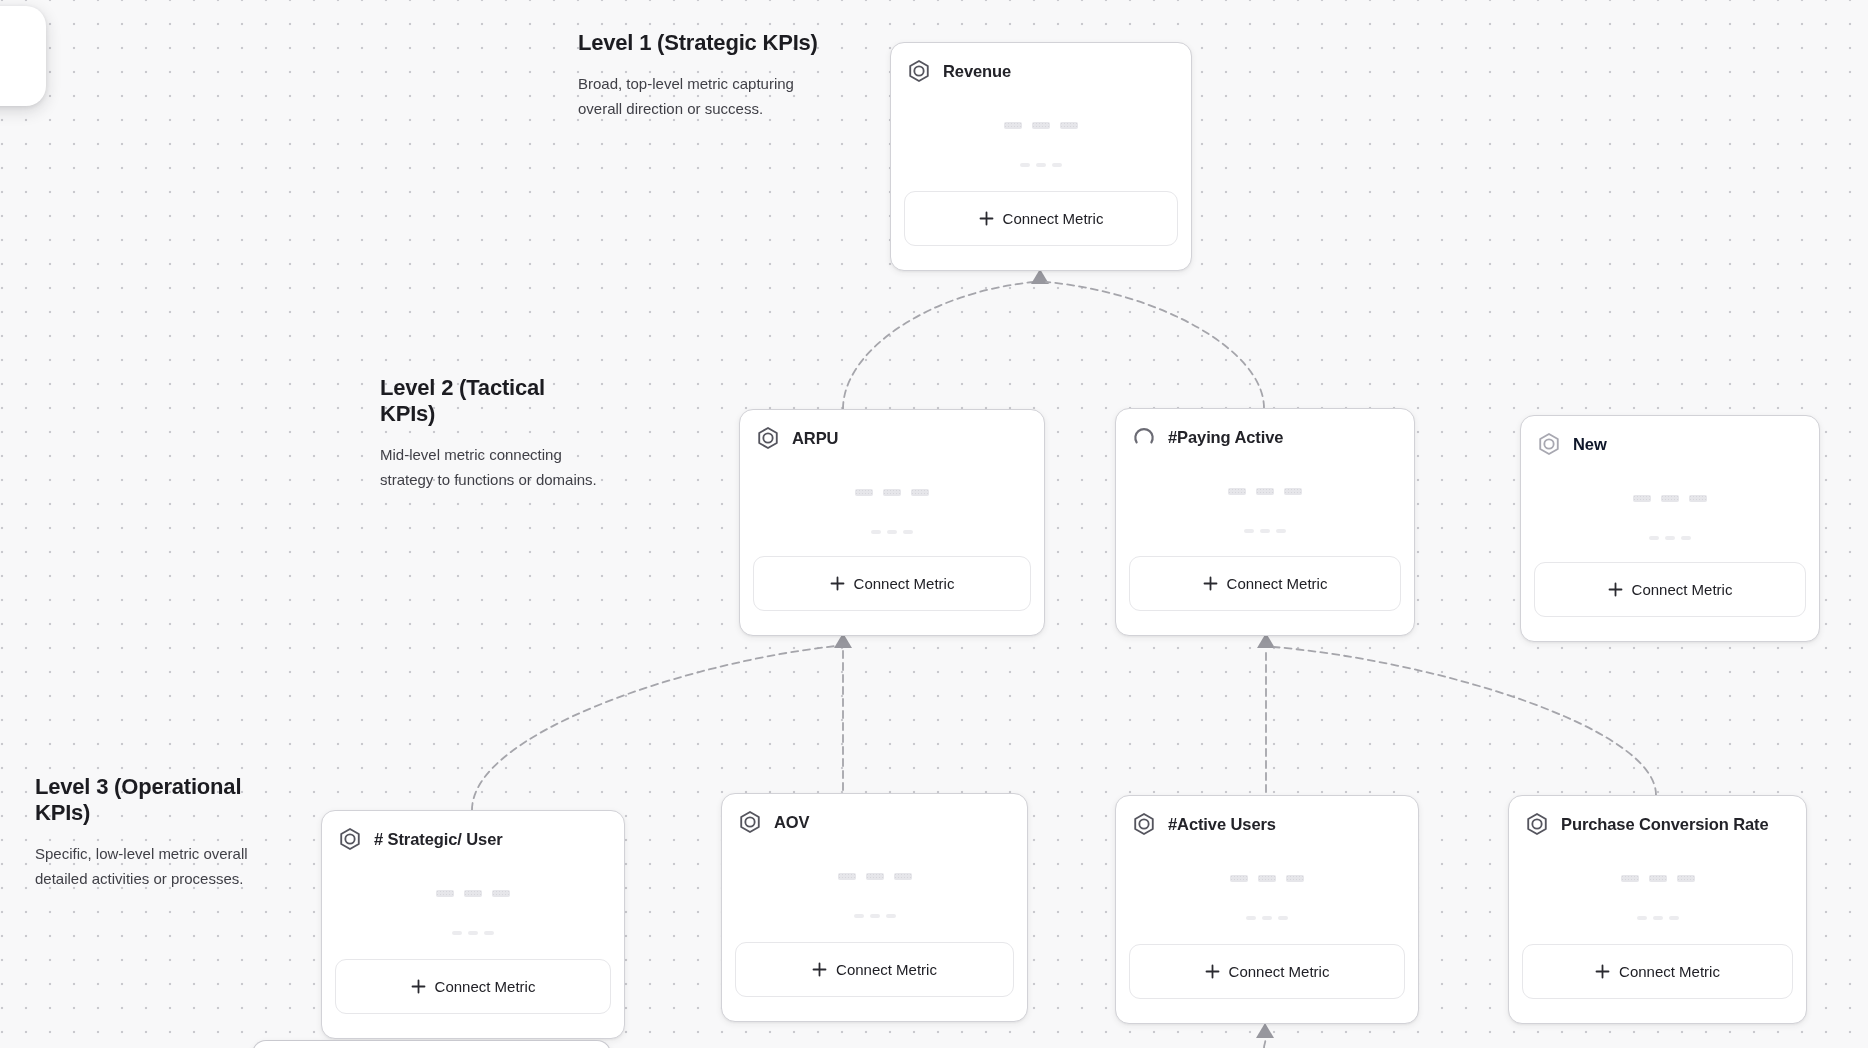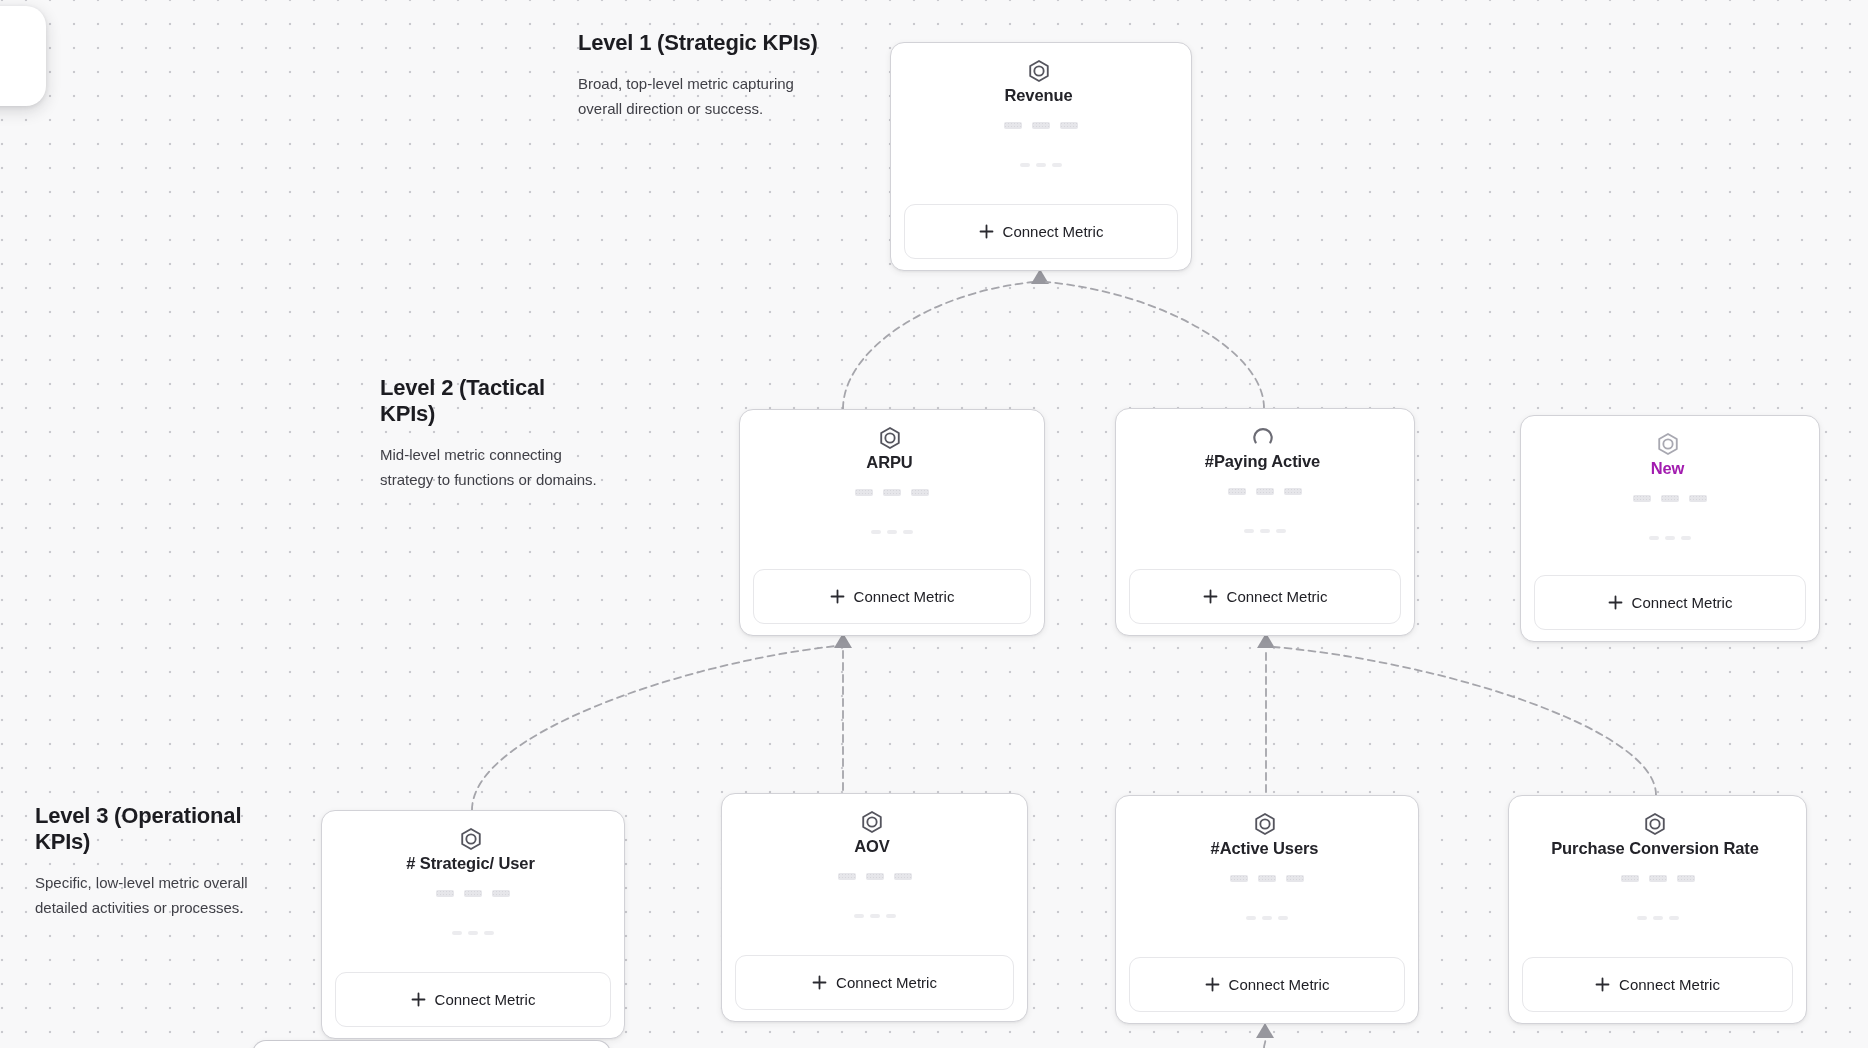--- a/index.html
+++ b/index.html
@@ -15,34 +15,34 @@
   svg.edges{position:absolute;left:0;top:0;z-index:1;}
   .edge-line{fill:none;stroke:#a5a5ab;stroke-width:1.8;stroke-dasharray:7 5;stroke-linecap:round;}
   .edge-arrow{fill:#97979e;stroke:none;}
   
   .level-label{position:absolute;z-index:2;}
   .level-label h2{margin:0 0 15px 0;font-size:22px;font-weight:700;color:#1c1c21;letter-spacing:-0.2px;}
   .level-label p{margin:0;font-size:15px;line-height:25px;color:#3f3f46;}
   
   .card{position:absolute;z-index:3;background:#ffffff;border:1.5px solid #d2d2d7;border-radius:14px;
         box-shadow:0 2px 6px rgba(40,40,45,0.07),0 1px 2px rgba(40,40,45,0.05);}
-  .card-header{position:absolute;top:15px;left:15px;right:20px;display:flex;align-items:center;gap:2px;flex-direction:column;}
+  .card-header{position:absolute;top:15px;left:15px;right:20px;display:flex;align-items:center;gap:11px;}
   .card-icon{width:26px;height:26px;flex:0 0 26px;color:#55555e;display:flex;align-items:center;justify-content:center;}
   .card-icon svg{display:block;}
   .card-title{font-size:16.5px;font-weight:600;color:#232329;letter-spacing:-0.1px;white-space:nowrap;}
   .card.loading .card-icon{color:#6b6b74;}
-  .card.draft .card-title{color:#a21caf;}
+  .card.draft .card-title{color:#0f172a;}
   .card.draft .card-icon{color:#a8a8b1;}
   .skeleton-row{position:absolute;left:0;right:0;display:flex;justify-content:center;}
   .skeleton-row.row1{top:79px;gap:10px;}
   .skeleton-row.row2{top:120px;gap:6px;}
   .skeleton-row.row1 i{display:block;width:18px;height:7px;border-radius:2px;background-color:#e6e6ea;
      background-image:radial-gradient(#d6d6db 30%,rgba(0,0,0,0) 34%);background-size:3px 3px;}
   .skeleton-row.row2 i{display:block;width:10px;height:4px;border-radius:2px;background:#ececef;}
-  .connect-btn{position:absolute;left:13px;right:13px;bottom:11px;height:55px;
+  .connect-btn{position:absolute;left:13px;right:13px;bottom:24px;height:55px;
      background:#fff;border:1.5px solid #e7e7ea;border-radius:11px;
      display:flex;align-items:center;justify-content:center;gap:9px;
      font-family:inherit;font-size:15px;font-weight:500;color:#202026;cursor:pointer;padding:0;}
   .plus-icon{display:flex;color:#2a2a30;}
   
   .partial-card{position:absolute;z-index:3;background:#fff;border:1.5px solid #c9c9cf;
      border-bottom:none;border-radius:14px 14px 0 0;box-shadow:0 2px 6px rgba(40,40,45,0.07);}
   
   .toolbar-frag{position:absolute;left:-34px;top:6px;width:80px;height:100px;z-index:4;background:#fff;
      border-radius:20px;box-shadow:0 5px 16px rgba(30,30,35,0.16),0 1px 4px rgba(30,30,35,0.10);}
@@ -81,21 +81,21 @@
     </svg>
 
   <div class="level-label" id="level-0" style="left: 578px; top: 30px; width: 250px;">
     <h2>Level 1 (Strategic KPIs)</h2>
     <p>Broad, top-level metric capturing overall direction or success.</p>
   </div>
   <div class="level-label" id="level-1" style="left: 380px; top: 375px; width: 225px;">
     <h2>Level 2 (Tactical KPIs)</h2>
     <p>Mid-level metric connecting strategy to functions or domains.</p>
   </div>
-  <div class="level-label" id="level-2" style="left: 35px; top: 774px; width: 252px; margin-top: 29px;">
+  <div class="level-label" id="level-2" style="left: 35px; top: 774px; width: 252px;">
     <h2>Level 3 (Operational KPIs)</h2>
     <p>Specific, low-level metric overall detailed activities or processes.</p>
   </div>
 
   <div id="cards">
       <div class="card" style="left: 890px; top: 42px; width: 300px; height: 227px;">
     <div class="card-header">
       <span class="card-icon">
             <svg width="26" height="26" viewBox="0 0 24 24" fill="none">
               <path d="M12 2.7 L20.1 7.35 V16.65 L12 21.3 L3.9 16.65 V7.35 Z" stroke="currentColor" stroke-width="1.7" stroke-linejoin="round"></path>

